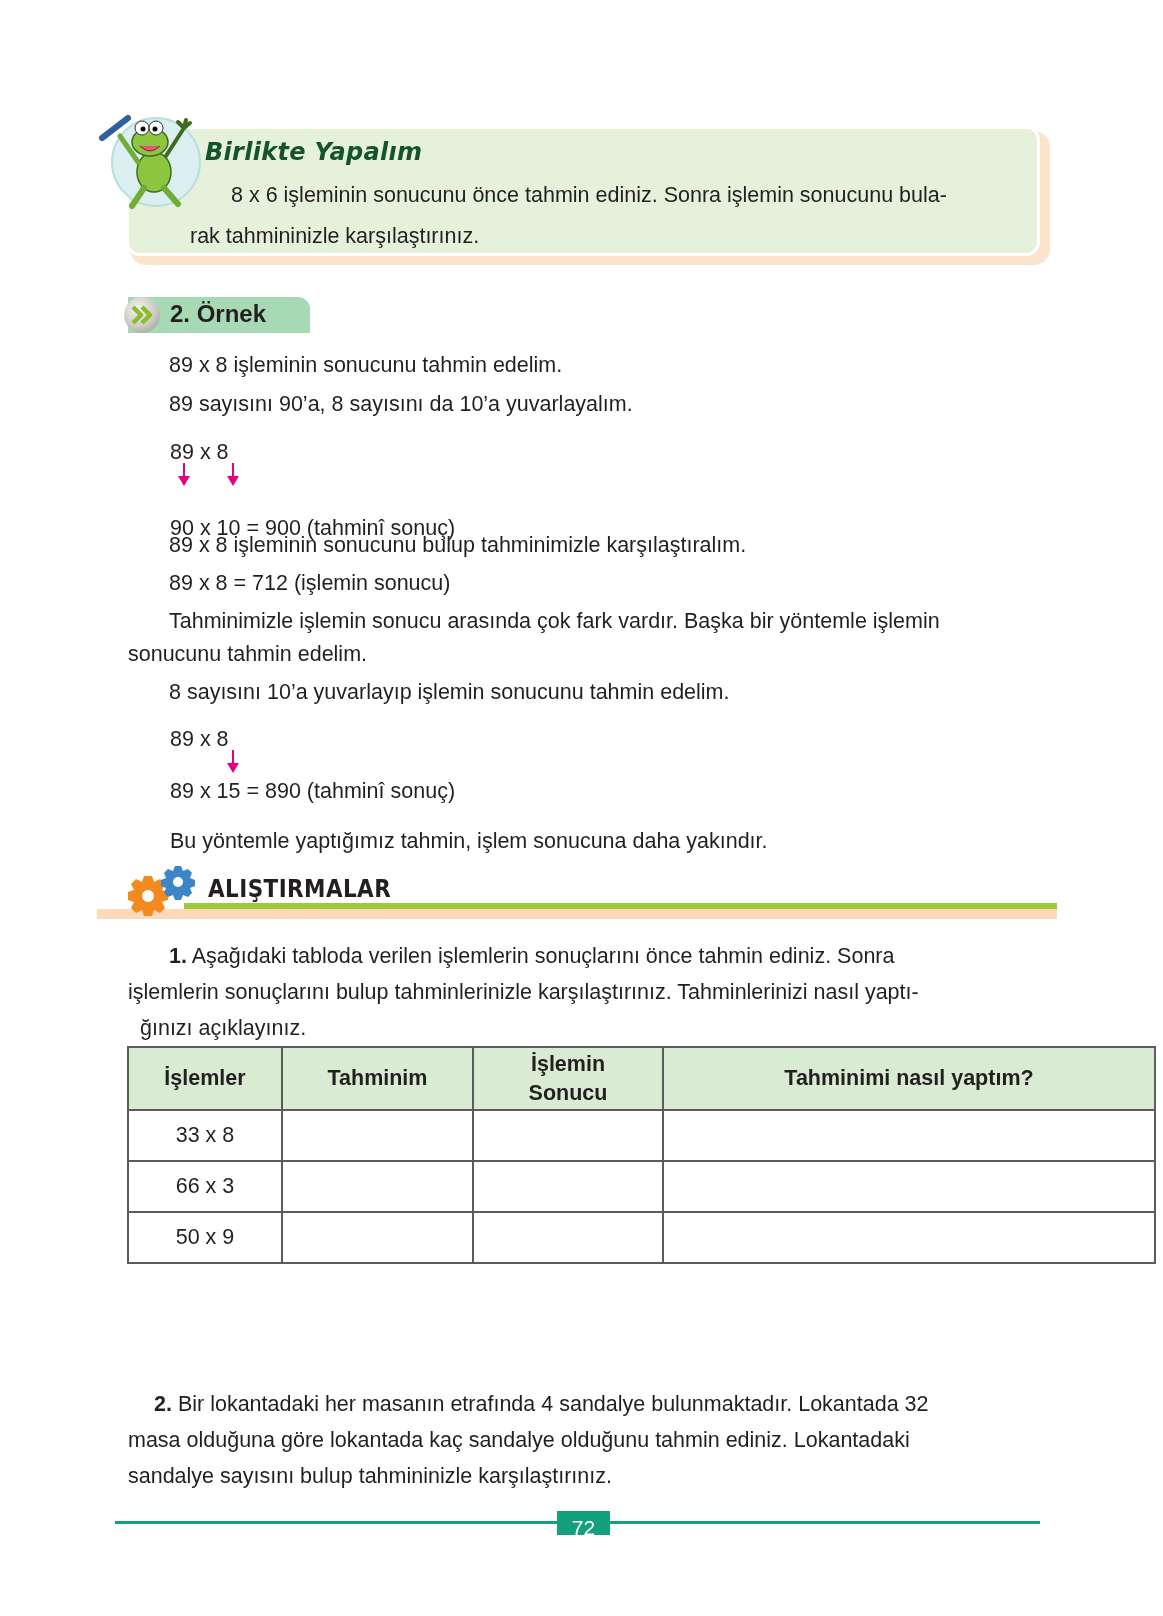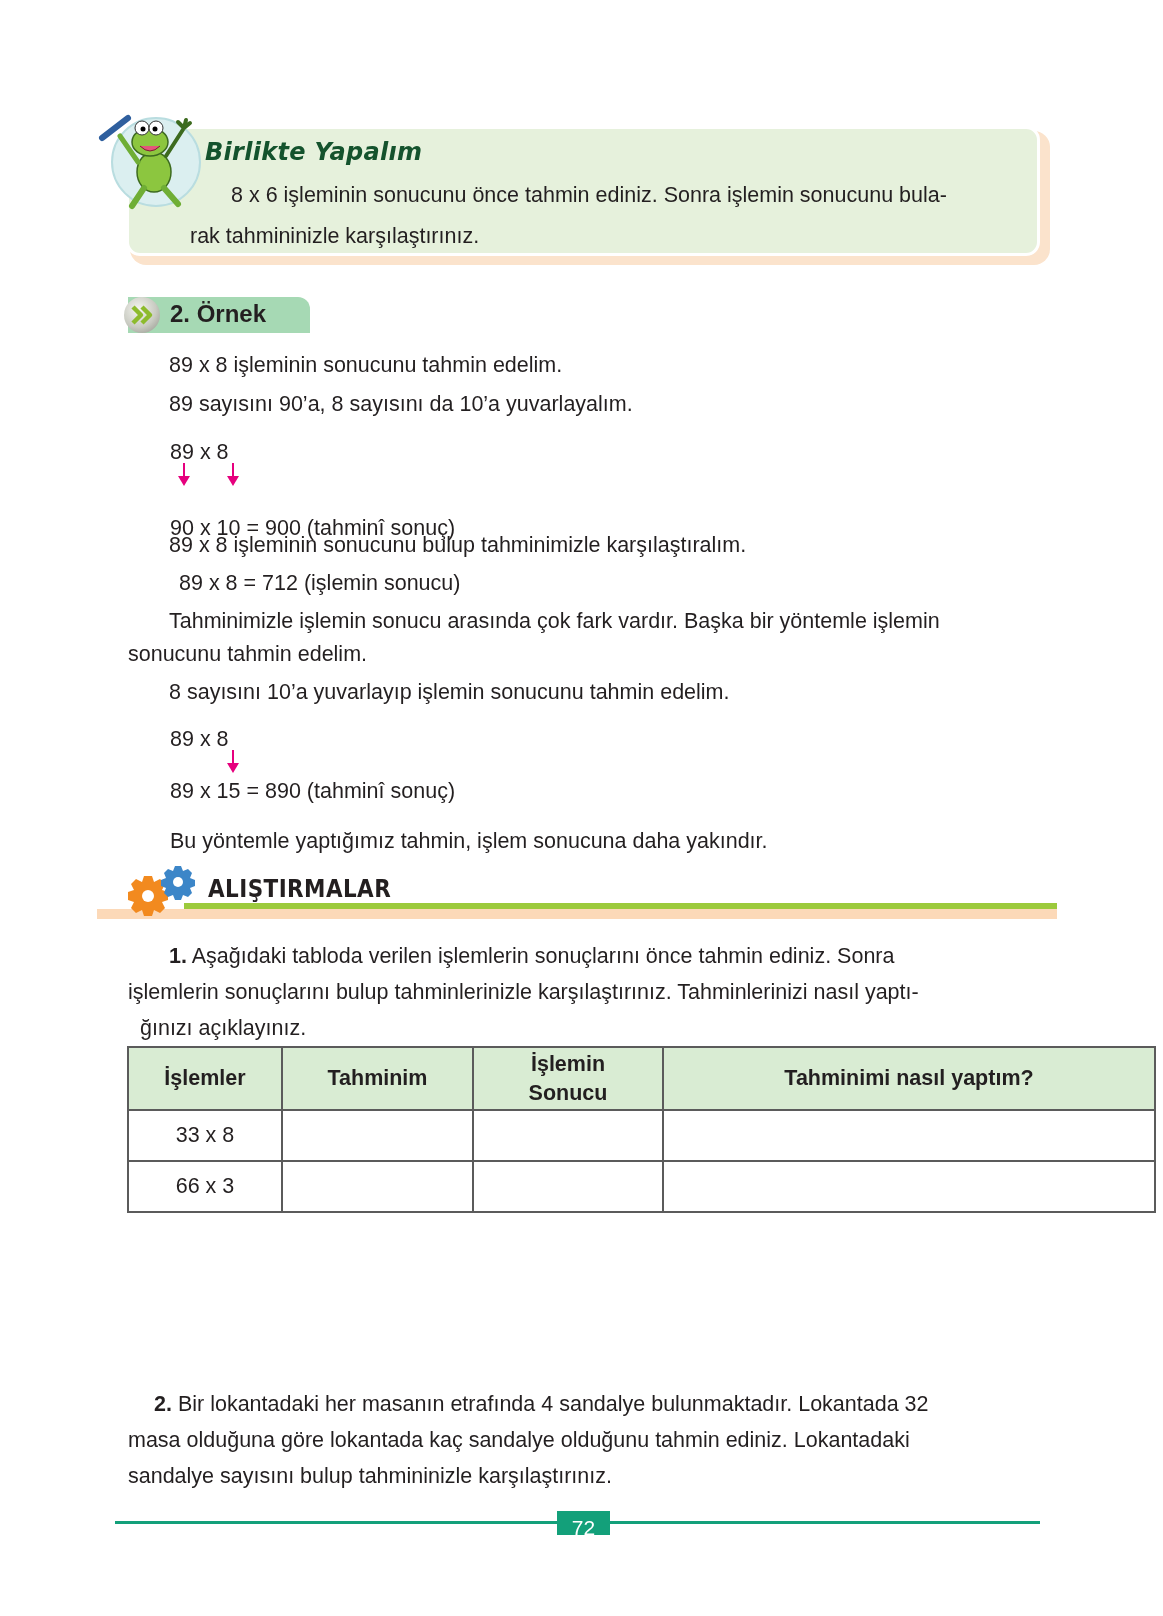--- a/index.html
+++ b/index.html
@@ -103,21 +103,21 @@
   <line x1="7" y1="0" x2="7" y2="18" stroke="#e6007e" stroke-width="2"></line>
     <path d="M1 13 L7 23 L13 13 Z" fill="#e6007e"></path>
 </svg>
 <svg class="abs arrow" style="left:226px; top:463px; height:24px;" viewBox="0 0 14 24">
   <line x1="7" y1="0" x2="7" y2="18" stroke="#e6007e" stroke-width="2"></line>
     <path d="M1 13 L7 23 L13 13 Z" fill="#e6007e"></path>
 </svg>
 <div class="abs txt" style="left:170px; top:491px;margin-top:24px;">90 x 10 = 900 (tahminî sonuç)</div>
 
 <div class="abs txt" style="left:169px; top:532px;">89 x 8 işleminin sonucunu bulup tahminimizle karşılaştıralım.</div>
-<div class="abs txt" style="left:169px; top:570px;margin-left:10px;">89 x 8 = 712 (işlemin sonucu)</div>
+<div class="abs txt" style="left:169px; top:570px;">89 x 8 = 712 (işlemin sonucu)</div>
 <div class="abs txt" style="left:169px; top:608px;">Tahminimizle işlemin sonucu arasında çok fark vardır. Başka bir yöntemle işlemin</div>
 <div class="abs txt" style="left:128px; top:641px;">sonucunu tahmin edelim.</div>
 <div class="abs txt" style="left:169px; top:679px;">8 sayısını 10’a yuvarlayıp işlemin sonucunu tahmin edelim.</div>
 
 <div class="abs txt" style="left:170px; top:726px;">89 x 8</div>
 <svg class="abs arrow" style="left:226px; top:750px; height:24px;" viewBox="0 0 14 24">
   <line x1="7" y1="0" x2="7" y2="18" stroke="#e6007e" stroke-width="2"></line>
     <path d="M1 13 L7 23 L13 13 Z" fill="#e6007e"></path>
 </svg>
 <div class="abs txt" style="left:170px; top:778px;">89 x 15 = 890 (tahminî sonuç)</div>
@@ -168,20 +168,26 @@
       <td></td>
         <td></td>
         <td></td>
     </tr>
     <tr>
       <td>66 x 3</td>
       <td></td>
         <td></td>
         <td></td>
     </tr>
+    <tr>
+      <td>50 x 9</td>
+      <td></td>
+        <td></td>
+        <td></td>
+    </tr>
   </tbody>
 </table>
 
 <div class="abs txt" style="left:154px; top:1391px;">
   <b>2.</b>
   <span>Bir lokantadaki her masanın etrafında 4 sandalye bulunmaktadır. Lokantada 32</span>
 </div>
 <div class="abs txt" style="left:128px; top:1427px;">masa olduğuna göre lokantada kaç sandalye olduğunu tahmin ediniz. Lokantadaki</div>
 <div class="abs txt" style="left:128px; top:1463px;">sandalye sayısını bulup tahmininizle karşılaştırınız.</div>
 

